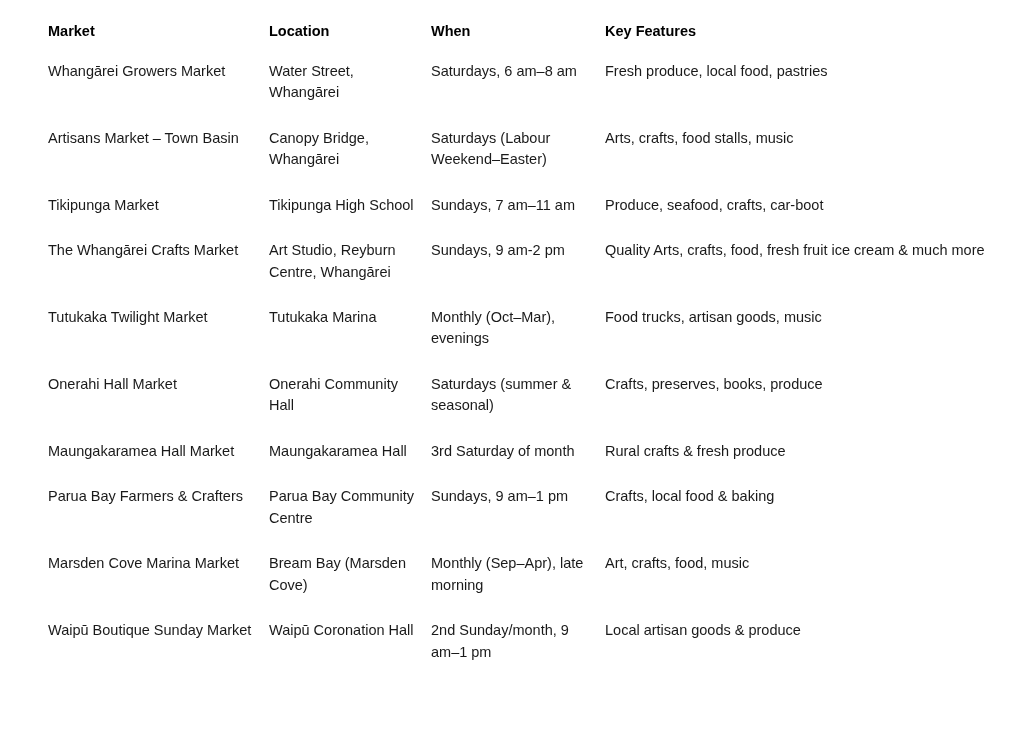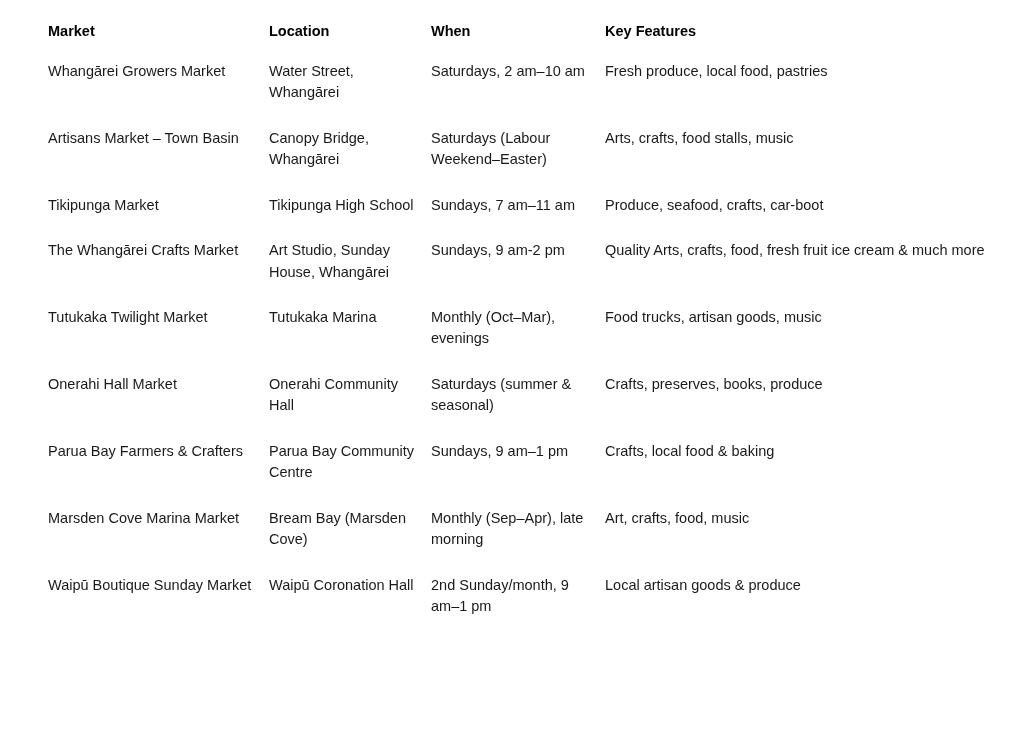--- a/index.html
+++ b/index.html
@@ -88,21 +88,21 @@
     </thead>
     <tbody>
       <tr>
         <td>
             <span class="cell-text">Whangārei Growers Market</span>
           </td>
         <td>
             <span class="cell-text">Water Street, Whangārei</span>
           </td>
         <td>
-            <span class="cell-text">Saturdays, 2 am–10 am</span>
+            <span class="cell-text">Saturdays, 6 am–8 am</span>
           </td>
         <td>
             <span class="cell-text">Fresh produce, local food, pastries</span>
           </td>
       </tr>
       <tr>
         <td>
             <span class="cell-text">Artisans Market – Town Basin</span>
           </td>
         <td>
@@ -127,21 +127,21 @@
           </td>
         <td>
             <span class="cell-text">Produce, seafood, crafts, car-boot</span>
           </td>
       </tr>
       <tr>
         <td>
             <span class="cell-text">The Whangārei Crafts Market</span>
           </td>
         <td>
-            <span class="cell-text">Art Studio, Sunday House, Whangārei</span>
+            <span class="cell-text">Art Studio, Reyburn Centre, Whangārei</span>
           </td>
         <td>
             <span class="cell-text">Sundays, 9 am-2 pm</span>
           </td>
         <td>
             <span class="cell-text">Quality Arts, crafts, food, fresh fruit ice cream &amp; much more</span>
           </td>
       </tr>
       <tr>
         <td>
@@ -162,20 +162,34 @@
             <span class="cell-text">Onerahi Hall Market</span>
           </td>
         <td>
             <span class="cell-text">Onerahi Community Hall</span>
           </td>
         <td>
             <span class="cell-text">Saturdays (summer &amp; seasonal)</span>
           </td>
         <td>
             <span class="cell-text">Crafts, preserves, books, produce</span>
+          </td>
+      </tr>
+      <tr>
+        <td>
+            <span class="cell-text">Maungakaramea Hall Market</span>
+          </td>
+        <td>
+            <span class="cell-text">Maungakaramea Hall</span>
+          </td>
+        <td>
+            <span class="cell-text">3rd Saturday of month</span>
+          </td>
+        <td>
+            <span class="cell-text">Rural crafts &amp; fresh produce</span>
           </td>
       </tr>
       <tr>
         <td>
             <span class="cell-text">Parua Bay Farmers &amp; Crafters</span>
           </td>
         <td>
             <span class="cell-text">Parua Bay Community Centre</span>
           </td>
         <td>

